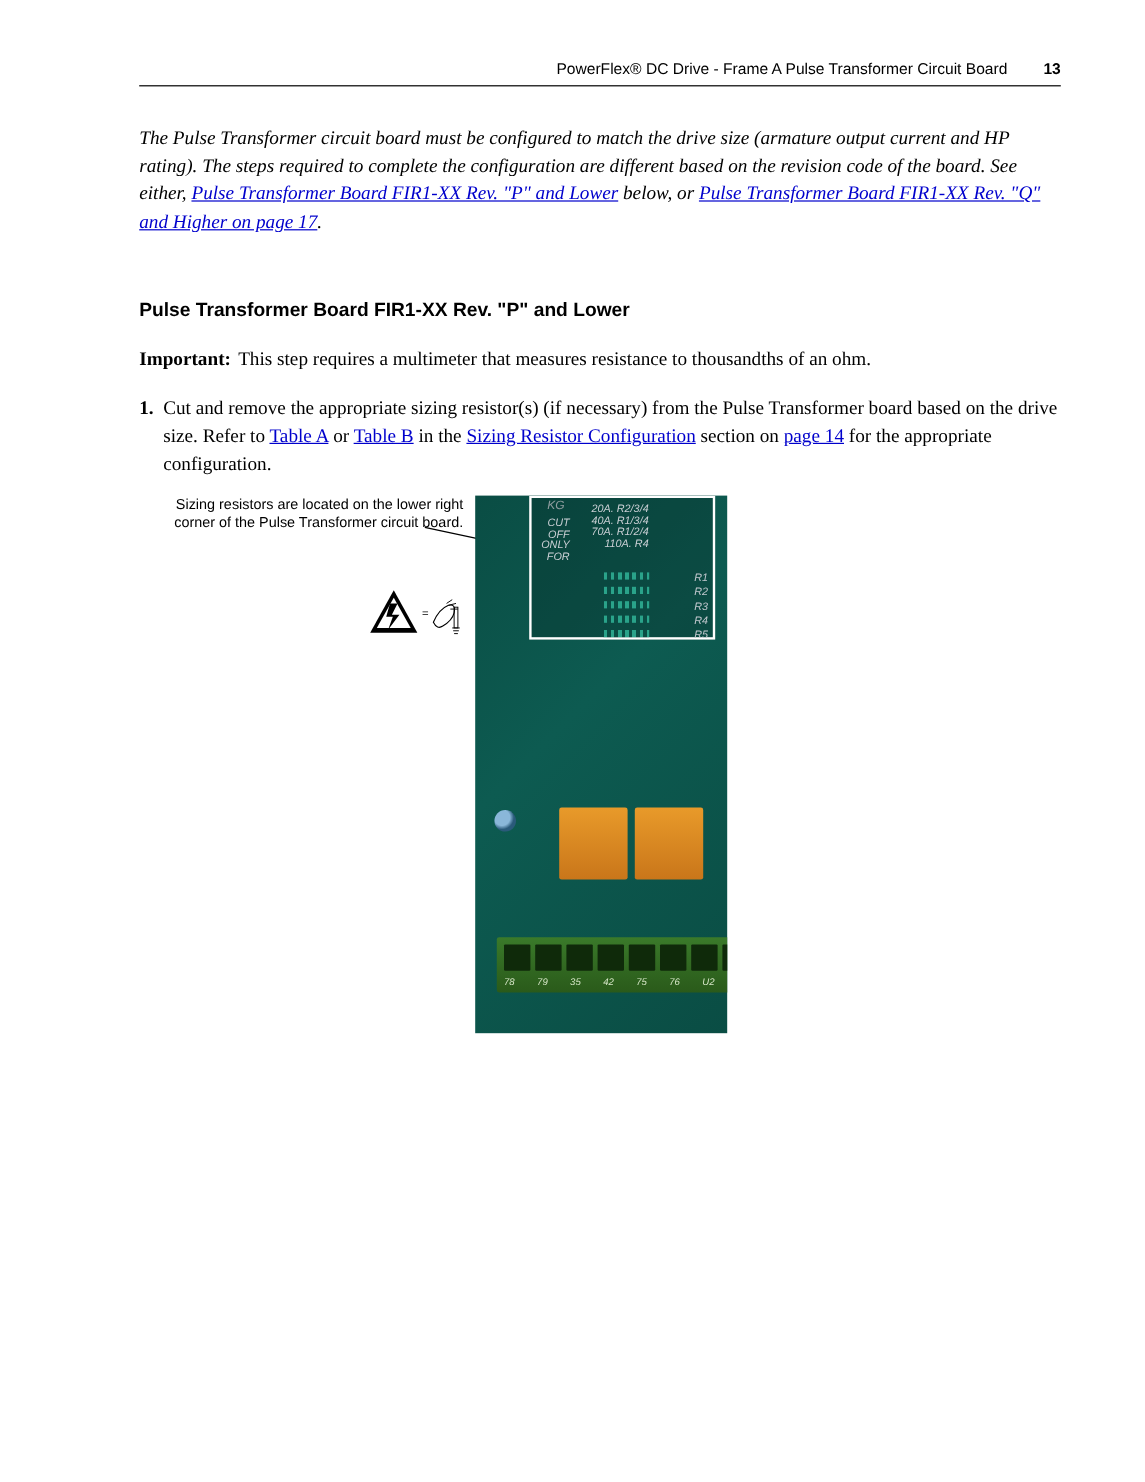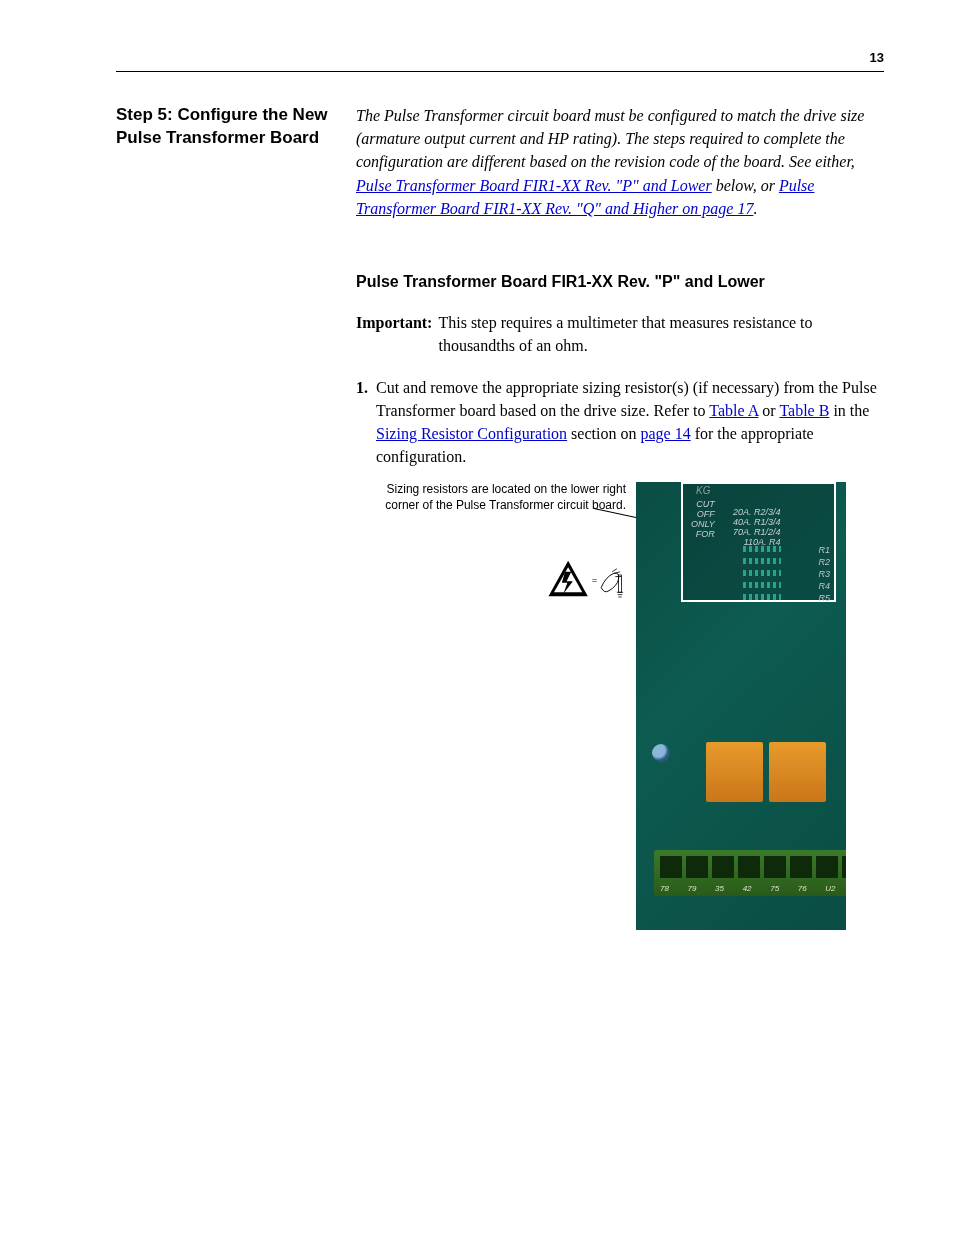--- a/index.html
+++ b/index.html
@@ -115,21 +115,21 @@
     color: #c9cfd4;
     font-size: 9px;
     font-family: Arial, Helvetica, sans-serif;
     line-height: 1.1;
     white-space: pre;
   }
   .cut-only {
     top: 16px; left: 8px;
   }
   .amp-list {
-    top: 24px; left: 50px;
+    top: 5px; left: 50px;
   }
   .rlabel {
     position: absolute;
     right: 4px;
     color: #bfc6cc;
     font-size: 9px;
   }
   .rdot {
     position: absolute;
     width: 38px; height: 6px;
@@ -188,25 +188,25 @@
     border-top: 1px solid #000;
     transform-origin: left center;
   }
 </style>
 </head>
 <body>
 
 <div class="page">
 
   <div class="running-head">
+    <span>PowerFlex® DC Drive - Frame A Pulse Transformer Circuit Board</span>
     <span class="pnum">13</span>
   </div>
 
   <div class="two-col">
-    <div class="side-head">Step 5:   Configure the New Pulse Transformer Board</div>
     <div class="body-col">
       <p style="margin:0;font-style:italic;">
         <span>The Pulse Transformer circuit board must be configured to match the drive size (armature output current and HP rating). The steps required to complete the configuration are different based on the revision code of the board. See either, </span><a href="#" class="xref">Pulse Transformer Board FIR1-XX Rev. "P" and Lower</a><span> below, or </span><a href="#" class="xref">Pulse Transformer Board FIR1-XX Rev. "Q" and Higher on page 17</a><span>.</span>
       </p>
 
       <div class="sub-head">Pulse Transformer Board FIR1-XX Rev. "P" and Lower</div>
 
       <div class="important-block">
         <div class="important-label">Important:</div>
         <div>This step requires a multimeter that measures resistance to thousandths of an ohm.</div>

